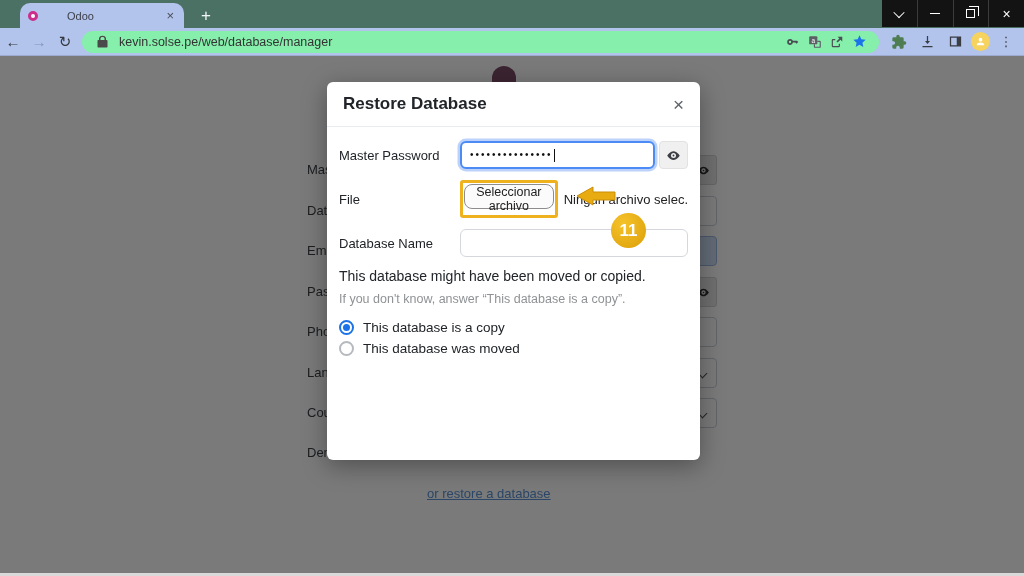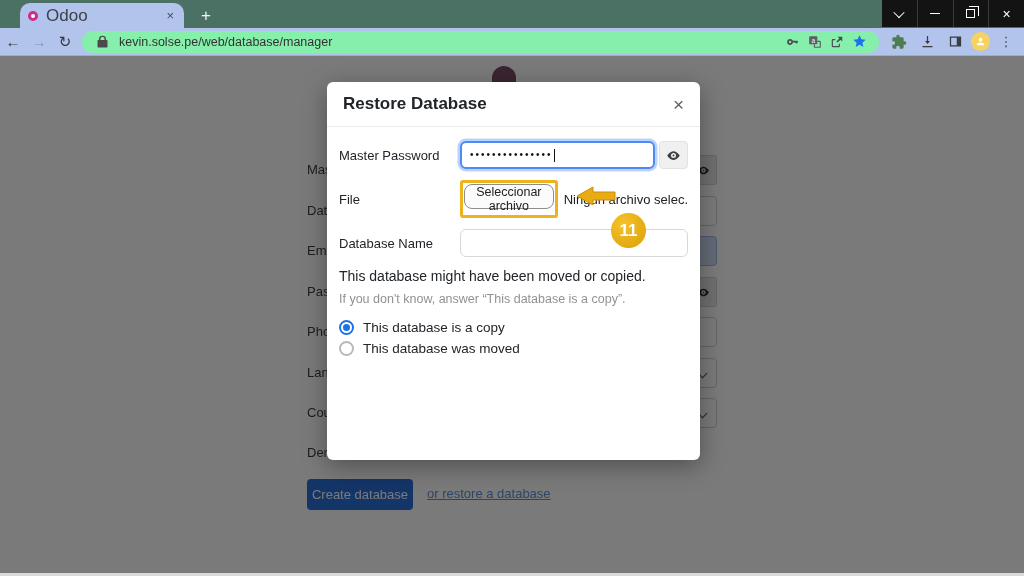--- a/index.html
+++ b/index.html
@@ -5,21 +5,21 @@
   * { margin:0; padding:0; box-sizing:border-box; }
   html,body { width:1024px; height:576px; overflow:hidden; }
   body { font-family:"Liberation Sans", sans-serif; position:relative; background:#fff; }
   .screen { position:absolute; inset:0; width:1024px; height:576px; overflow:hidden; }
 
   
   .tabbar { position:absolute; left:0; top:0; width:1024px; height:28px; background:#4b7164; }
   .tab { position:absolute; left:20px; top:3px; width:164px; height:25px; background:#b2c3ec;
          border-radius:10px 10px 0 0; display:flex; align-items:center; padding:0 8px; }
   .tab-favicon { width:10px; height:10px; border:3px solid #cc2e8a; border-radius:50%; background:#fff; margin-right:8px; flex:none; }
-  .tab-title { font-size:17px; color:#3d414a; flex:1; }
+  .tab-title { font-size:11px; color:#3d414a; flex:1;margin-left:21px; }
   .tab-close { font-size:13px; color:#4a4e57; cursor:default; padding:0 2px; }
   .newtab-btn { position:absolute; left:194px; top:4px; width:24px; height:24px; color:#f2f5f9;
                 font-size:17px; text-align:center; line-height:23px; }
   .win-controls { position:absolute; right:0; top:0; width:142px; height:27px; background:#131313; display:flex; }
   .win-btn { flex:1; display:flex; align-items:center; justify-content:center; border-left:1px solid #3c3c3c; }
   .win-btn:first-child { border-left:none; }
   .chev { width:8px; height:8px; border-right:1.6px solid #fff; border-bottom:1.6px solid #fff;
           transform:rotate(45deg) translate(-1px,-1px); }
   .minim { width:10px; height:1.6px; background:#fff; }
   .restore { position:relative; width:9px; height:9px; border:1.4px solid #fff; background:#131313; }
@@ -235,21 +235,20 @@
     <div class="bg-row" style="top:342px">
       <span class="bg-label">Country</span>
       <span class="bg-input">
           <span class="bg-select-chev"></span>
         </span>
     </div>
     <div class="bg-row" style="top:382px">
       <span class="bg-label">Demo data</span>
     </div>
 
-    <button class="bg-create-btn">Create database</button>
     <span class="bg-restore-link">or restore a database</span>
   </div>
 
   <div class="overlay"></div>
   <div class="bottom-strip"></div>
 
   <div class="modal">
     <div class="modal-header">
       <span class="modal-title">Restore Database</span>
       <span class="modal-close">×</span>

